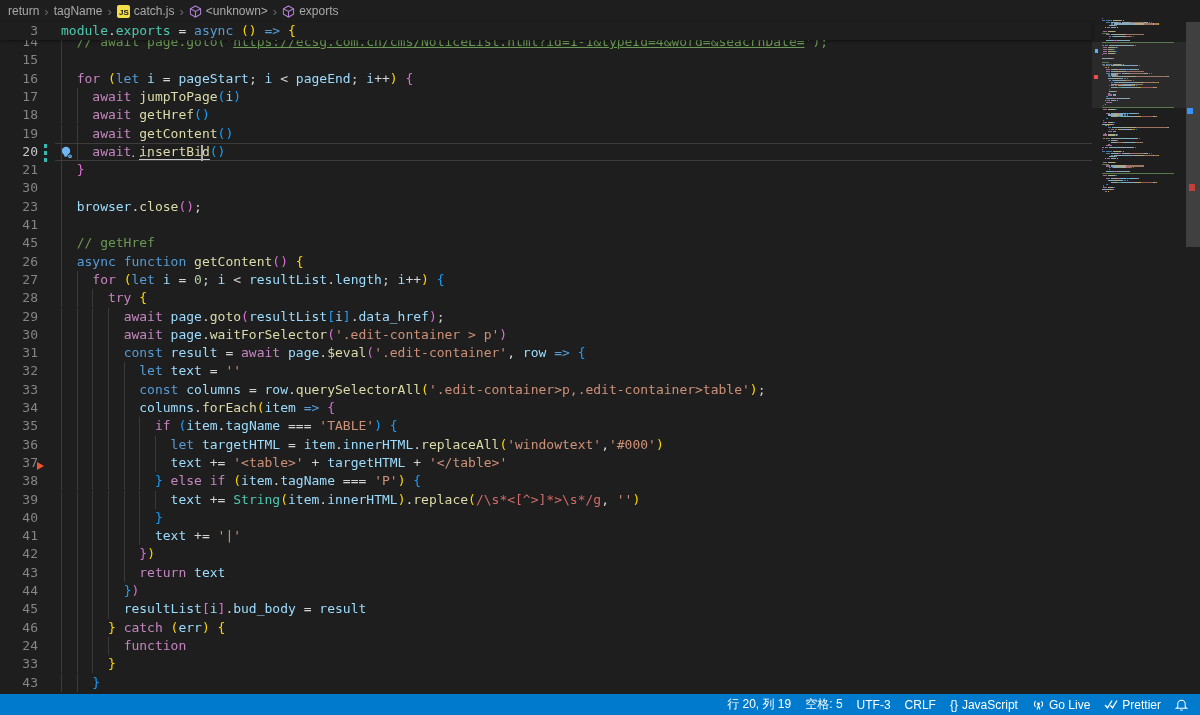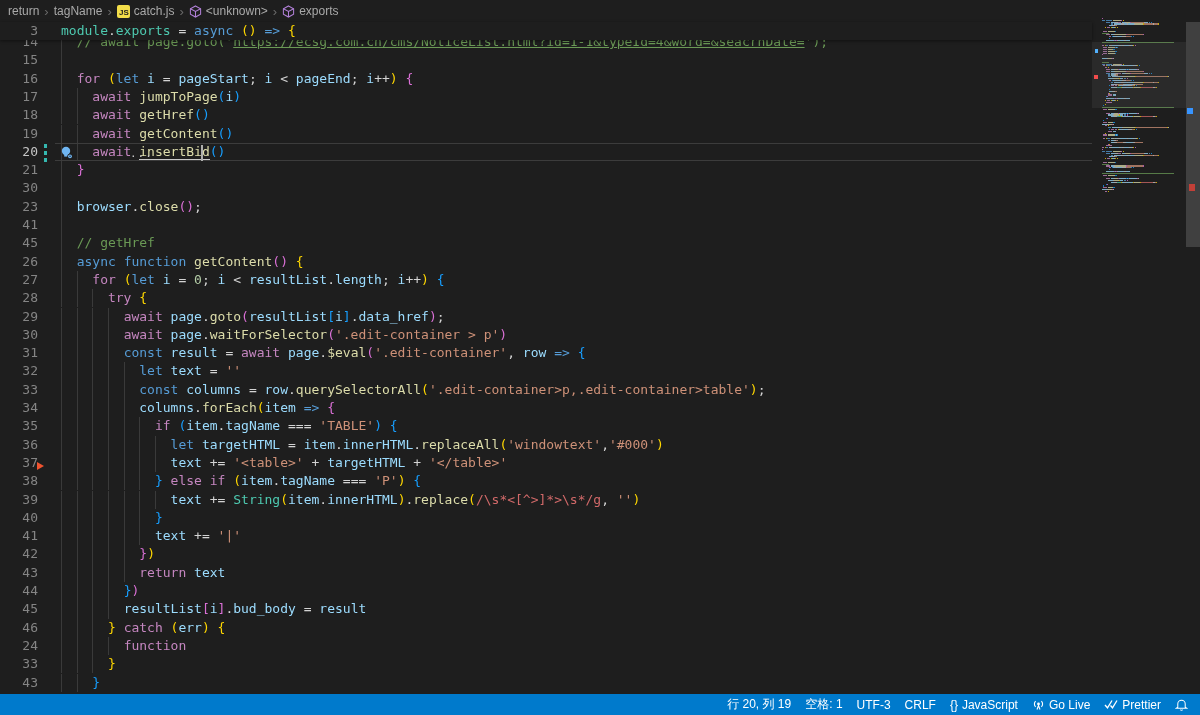--- a/index.html
+++ b/index.html
@@ -963,21 +963,21 @@
     <div id="sb-thumb"></div>
     <div class="ov-marker" style="left:1px;top:108px;width:6px;height:6px;background:#3794ff;"></div>
     <div class="ov-marker" style="left:3px;top:184px;width:6px;height:7px;background:#c24038;"></div>
   </div>
 
   <div id="statusbar">
     <div class="sb-item">
       <span>行 20, 列 19</span>
     </div>
     <div class="sb-item">
-      <span>空格: 1</span>
+      <span>空格: 5</span>
     </div>
     <div class="sb-item">
       <span>UTF-3</span>
     </div>
     <div class="sb-item">
       <span>CRLF</span>
     </div>
     <div class="sb-item">
       <span>{}</span>
       <span>JavaScript</span>

